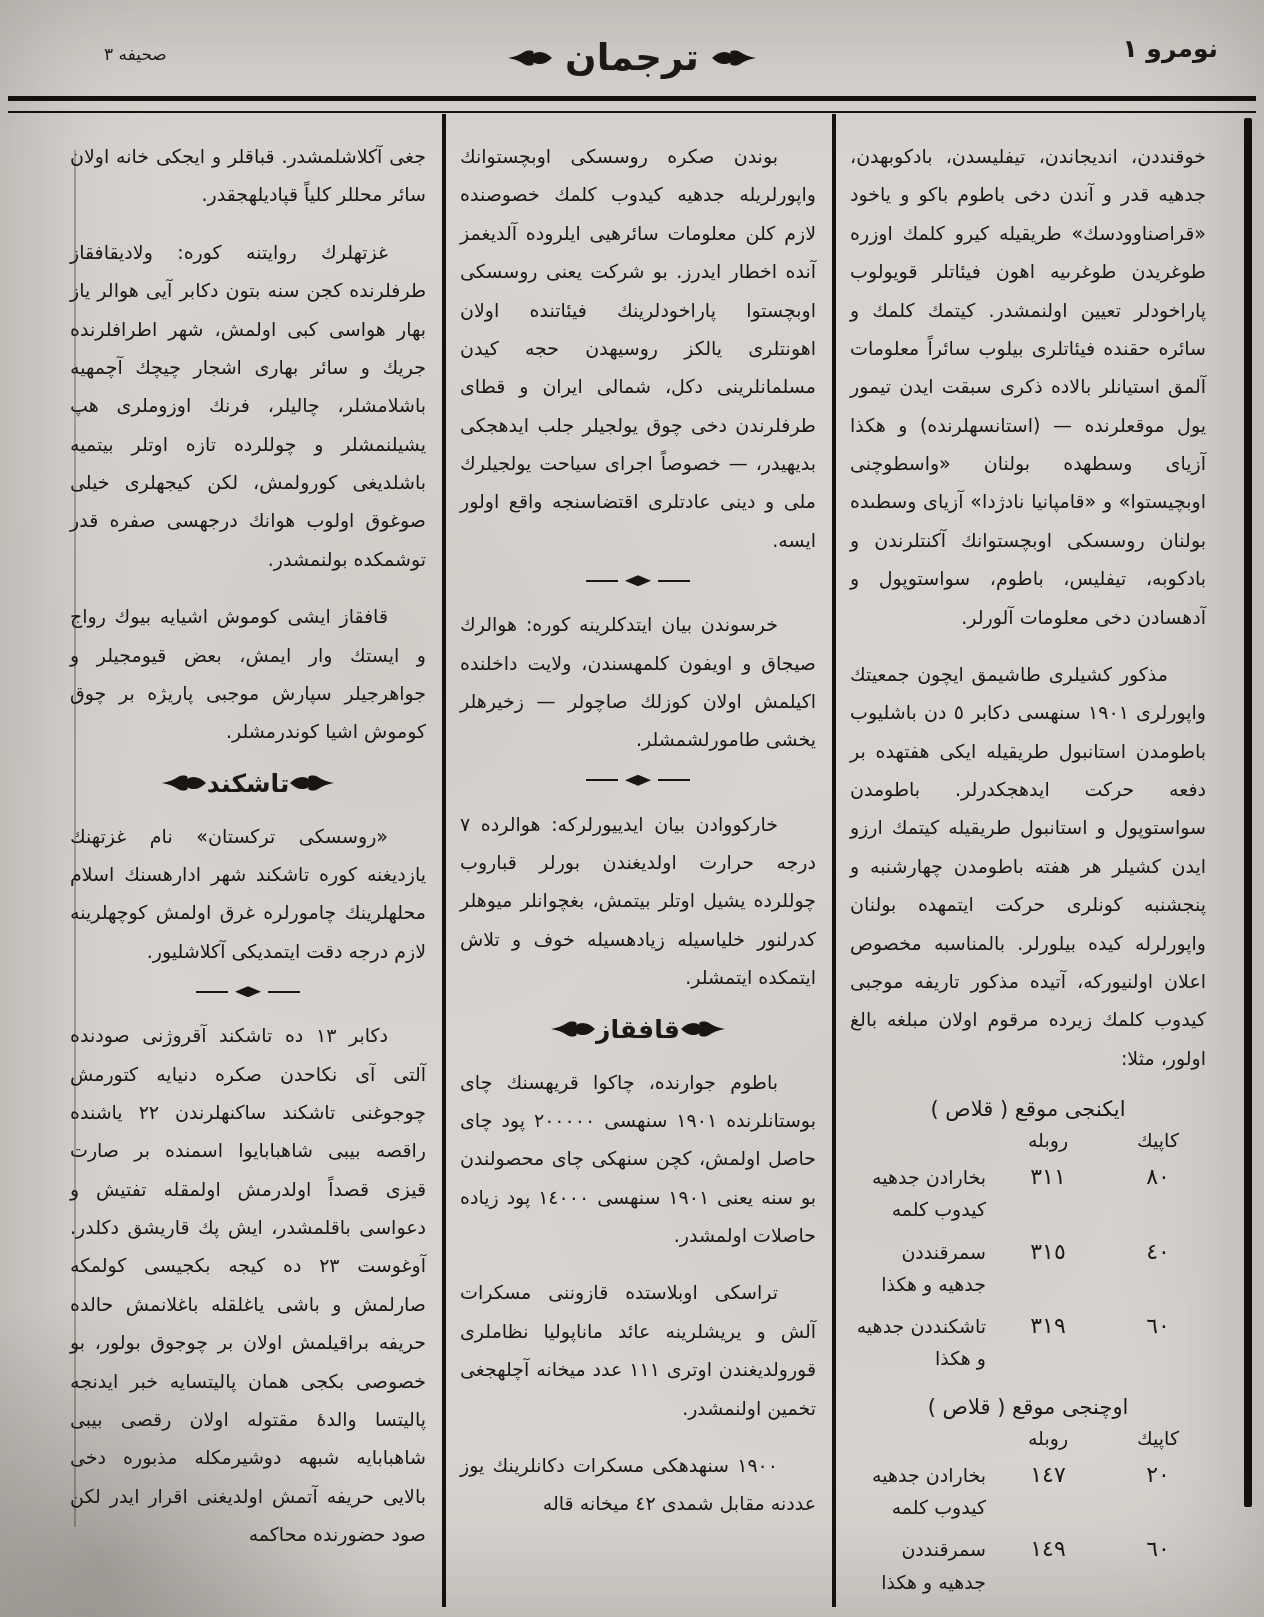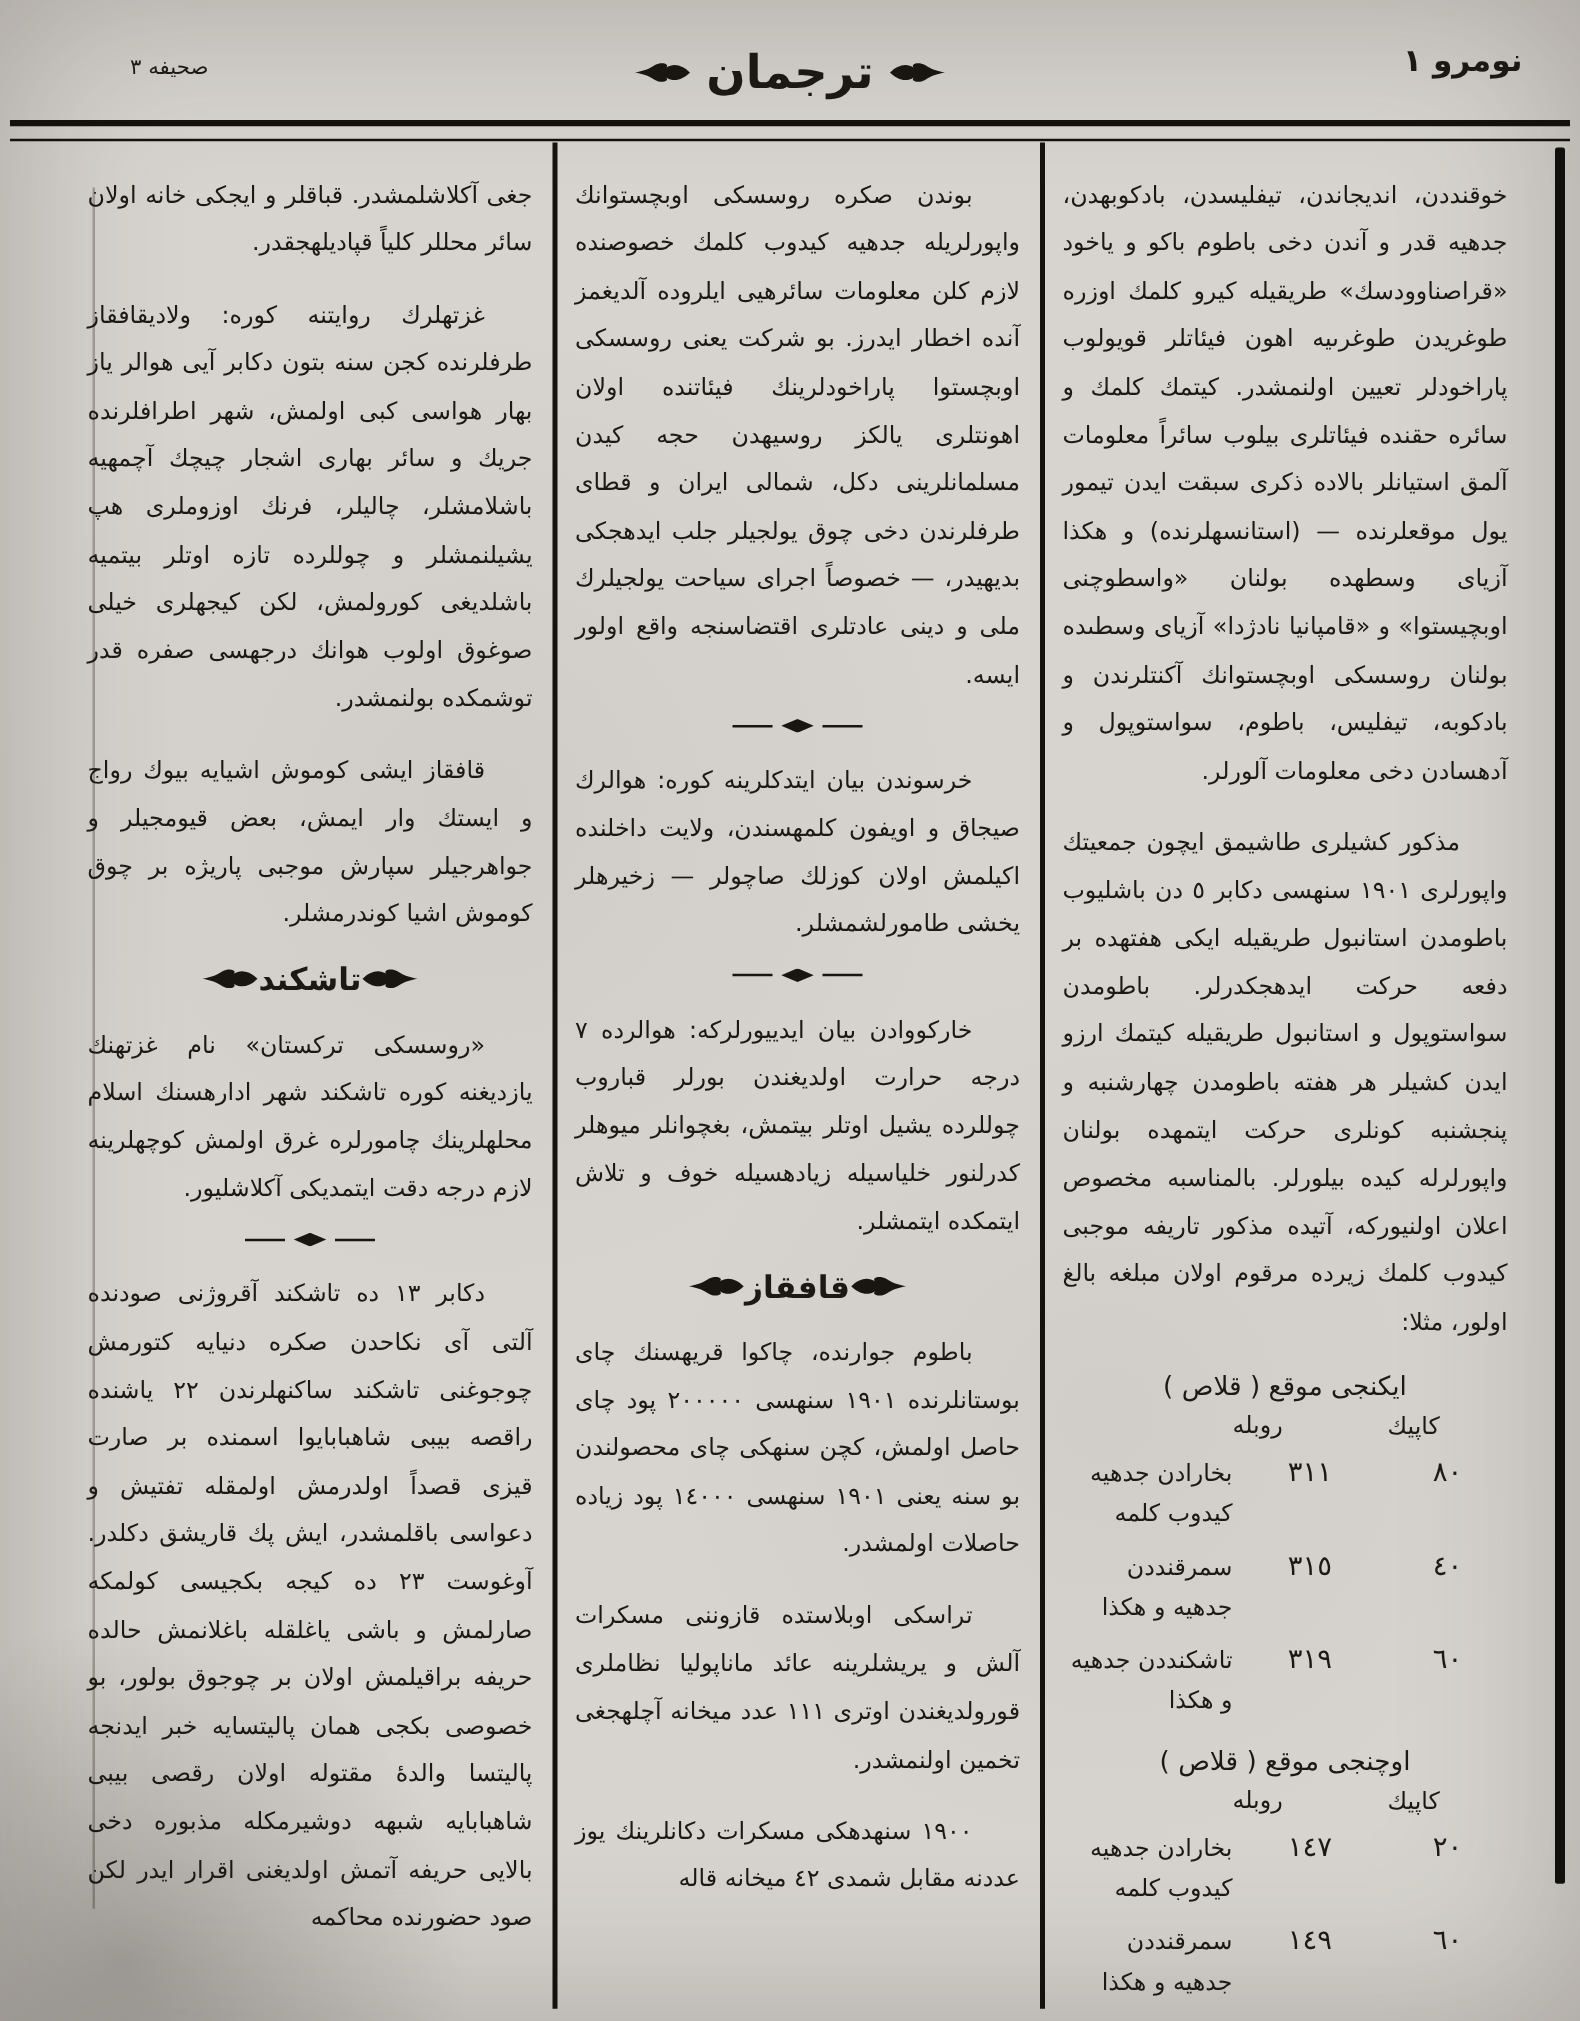--- a/index.html
+++ b/index.html
@@ -42,22 +42,22 @@
   .divider{display:flex;align-items:center;justify-content:center;margin:16px 0 10px;}
   .divider::before,.divider::after{content:"";display:block;width:32px;height:2px;background:#191611;}
   .divider .dia{display:block;width:26px;height:11px;margin:0 7px;background:#191611;
                 clip-path:polygon(50% 0,100% 50%,50% 100%,0 50%);}
   
   .sec{display:flex;align-items:center;justify-content:center;margin:18px 0 12px;}
   .sec .sec-title{font-size:25px;font-weight:bold;letter-spacing:2px;}
   
   .fare-class-title{text-align:center;font-size:21px;margin:20px 0 8px;letter-spacing:1px;}
   .fare-units{display:flex;font-size:19px;margin:2px 0 0;}
-  .fare-units .u-kop{width:96px;text-align:left;font-family:Liberation Serif, serif;}
-  .fare-units .u-rub{width:124px;text-align:left;}
+  .fare-units .u-kop{width:96px;text-align:center;}
+  .fare-units .u-rub{width:124px;text-align:center;}
   .fare-row{display:flex;align-items:baseline;margin:10px 0;}
   .f-kop{width:96px;text-align:center;font-size:22px;}
   .f-rub{width:124px;text-align:center;font-size:22px;}
   .f-desc{flex:1;font-size:19px;line-height:1.7;}
   
   .edge-bar{position:absolute;top:118px;bottom:110px;right:12px;width:8px;background:#12100c;border-radius:2px;}
   .left-hairline{position:absolute;top:150px;bottom:90px;left:74px;width:2px;background:rgba(20,17,12,.28);}
 </style>
 </head>
 <body>

